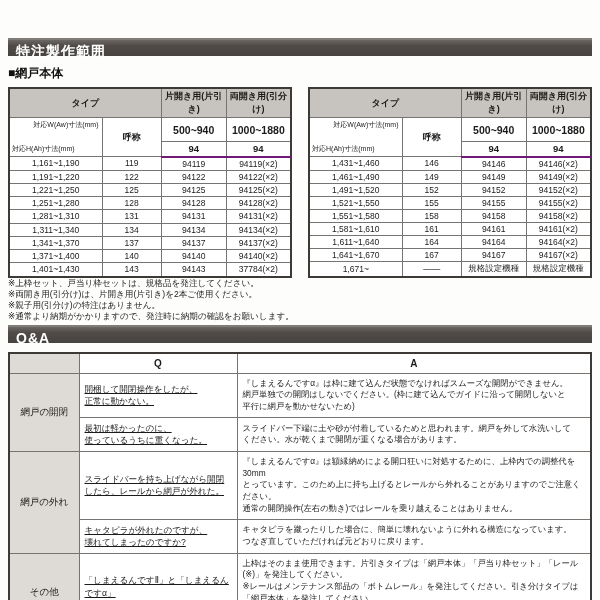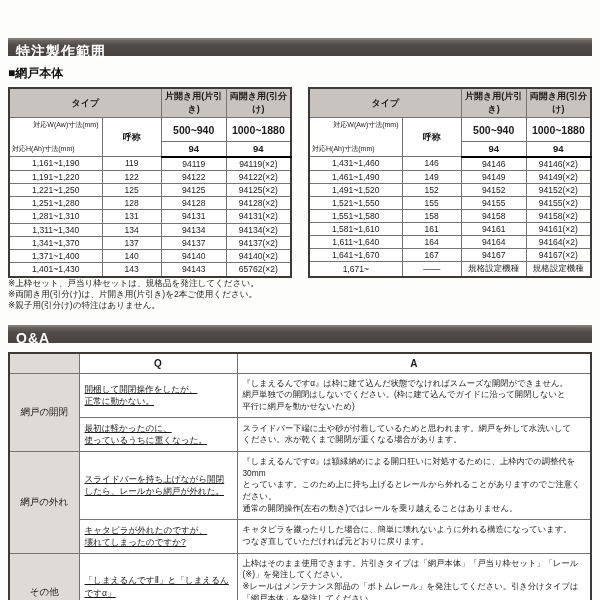--- a/index.html
+++ b/index.html
@@ -47,21 +47,21 @@
     height: 11px;
     background: #fff;
   }
   table.spec .h-type, table.spec .h-open {
     background: #c7c3be;
     font-weight: bold;
     font-size: 9px;
     height: 15px;
   }
   table.spec .h-range { font-weight: bold; font-size: 10.5px; height: 24px; }
-  table.spec .h-series { font-weight: bold; font-size: 9.5px; height: 15px; border-bottom: 2px solid #000000; }
+  table.spec .h-series { font-weight: bold; font-size: 9.5px; height: 15px; border-bottom: 2px solid #701a75; }
   table.spec .h-name { font-weight: bold; font-size: 9px; }
   table.spec col.c1 { width: 33%; }
   table.spec col.c2 { width: 21%; }
   table.spec col.c3 { width: 23%; }
   table.spec col.c4 { width: 23%; }
 
   td.diag {
     position: relative;
     background:
       linear-gradient(to bottom right,
@@ -70,21 +70,21 @@
     height: 37px;
   }
   td.diag .diag-top    { position: absolute; top: 2px; right: 3px; font-size: 7px; color: #222; }
   td.diag .diag-bottom { position: absolute; bottom: 2px; left: 2px; font-size: 7px; color: #222; }
 
   
   .notes { margin-top: 0; }
   .note-line { font-size: 8.6px; line-height: 1.28; color: #222; }
 
   
-  .qa-bar { margin-top: 14px; }
+  .qa-bar { margin-top: 3px; }
   table.qa {
     margin-top: 9px;
     width: 100%;
     border-collapse: collapse;
     table-layout: fixed;
     border: 2px solid #3c3936;
   }
   table.qa th, table.qa td {
     border: 1px solid #777370;
     vertical-align: middle;
@@ -188,21 +188,21 @@
         <tr>
           <td>1,371~1,400</td>
           <td>140</td>
           <td>94140</td>
           <td>94140(×2)</td>
         </tr>
         <tr>
           <td>1,401~1,430</td>
           <td>143</td>
           <td>94143</td>
-          <td>65762(×2)</td>
+          <td>37784(×2)</td>
         </tr>
       </tbody>
   </table>
 
   <table class="spec">
     <colgroup>
         <col class="c1">
         <col class="c2">
         <col class="c3">
         <col class="c4">
@@ -284,20 +284,21 @@
         </tr>
       </tbody>
   </table>
 
 </div>
 
 <div class="notes">
   <div class="note-line">※上枠セット、戸当り枠セットは、規格品を発注してください。</div>
   <div class="note-line">※両開き用(引分け)は、片開き用(片引き)を2本ご使用ください。</div>
   <div class="note-line">※親子用(引分け)の特注はありません。</div>
+  <div class="note-line">※通常より納期がかかりますので、発注時に納期の確認をお願いします。</div>
 </div>
 
 <div class="section-bar qa-bar">
   <span>Q&amp;A</span>
 </div>
 
 <table class="qa">
   <colgroup>
       <col class="qc1">
       <col class="qc2">

